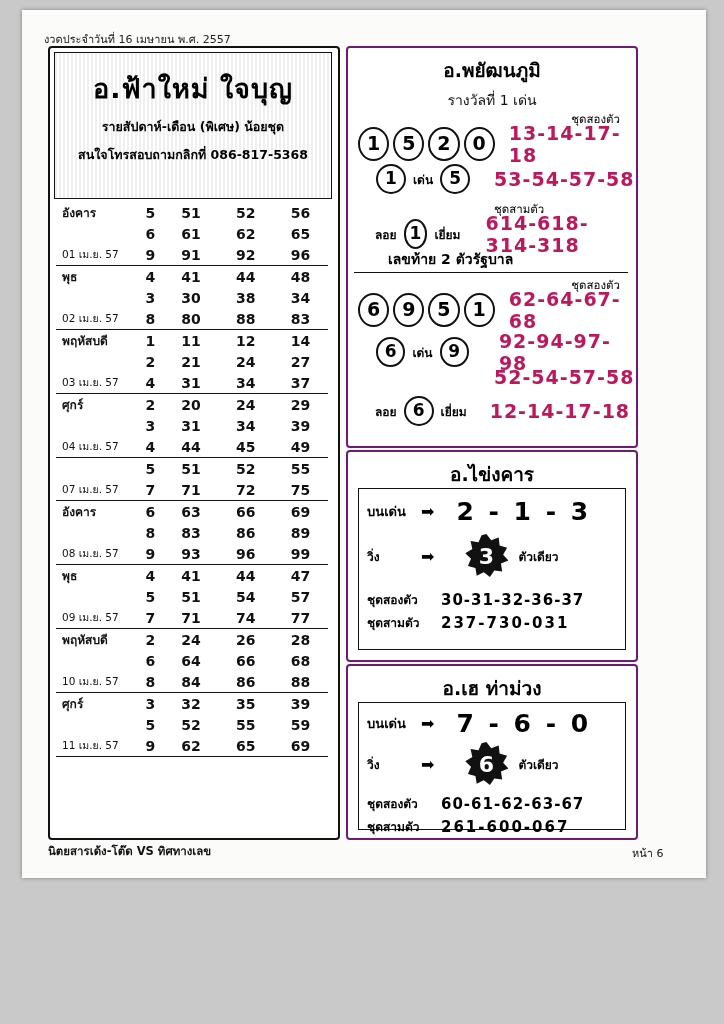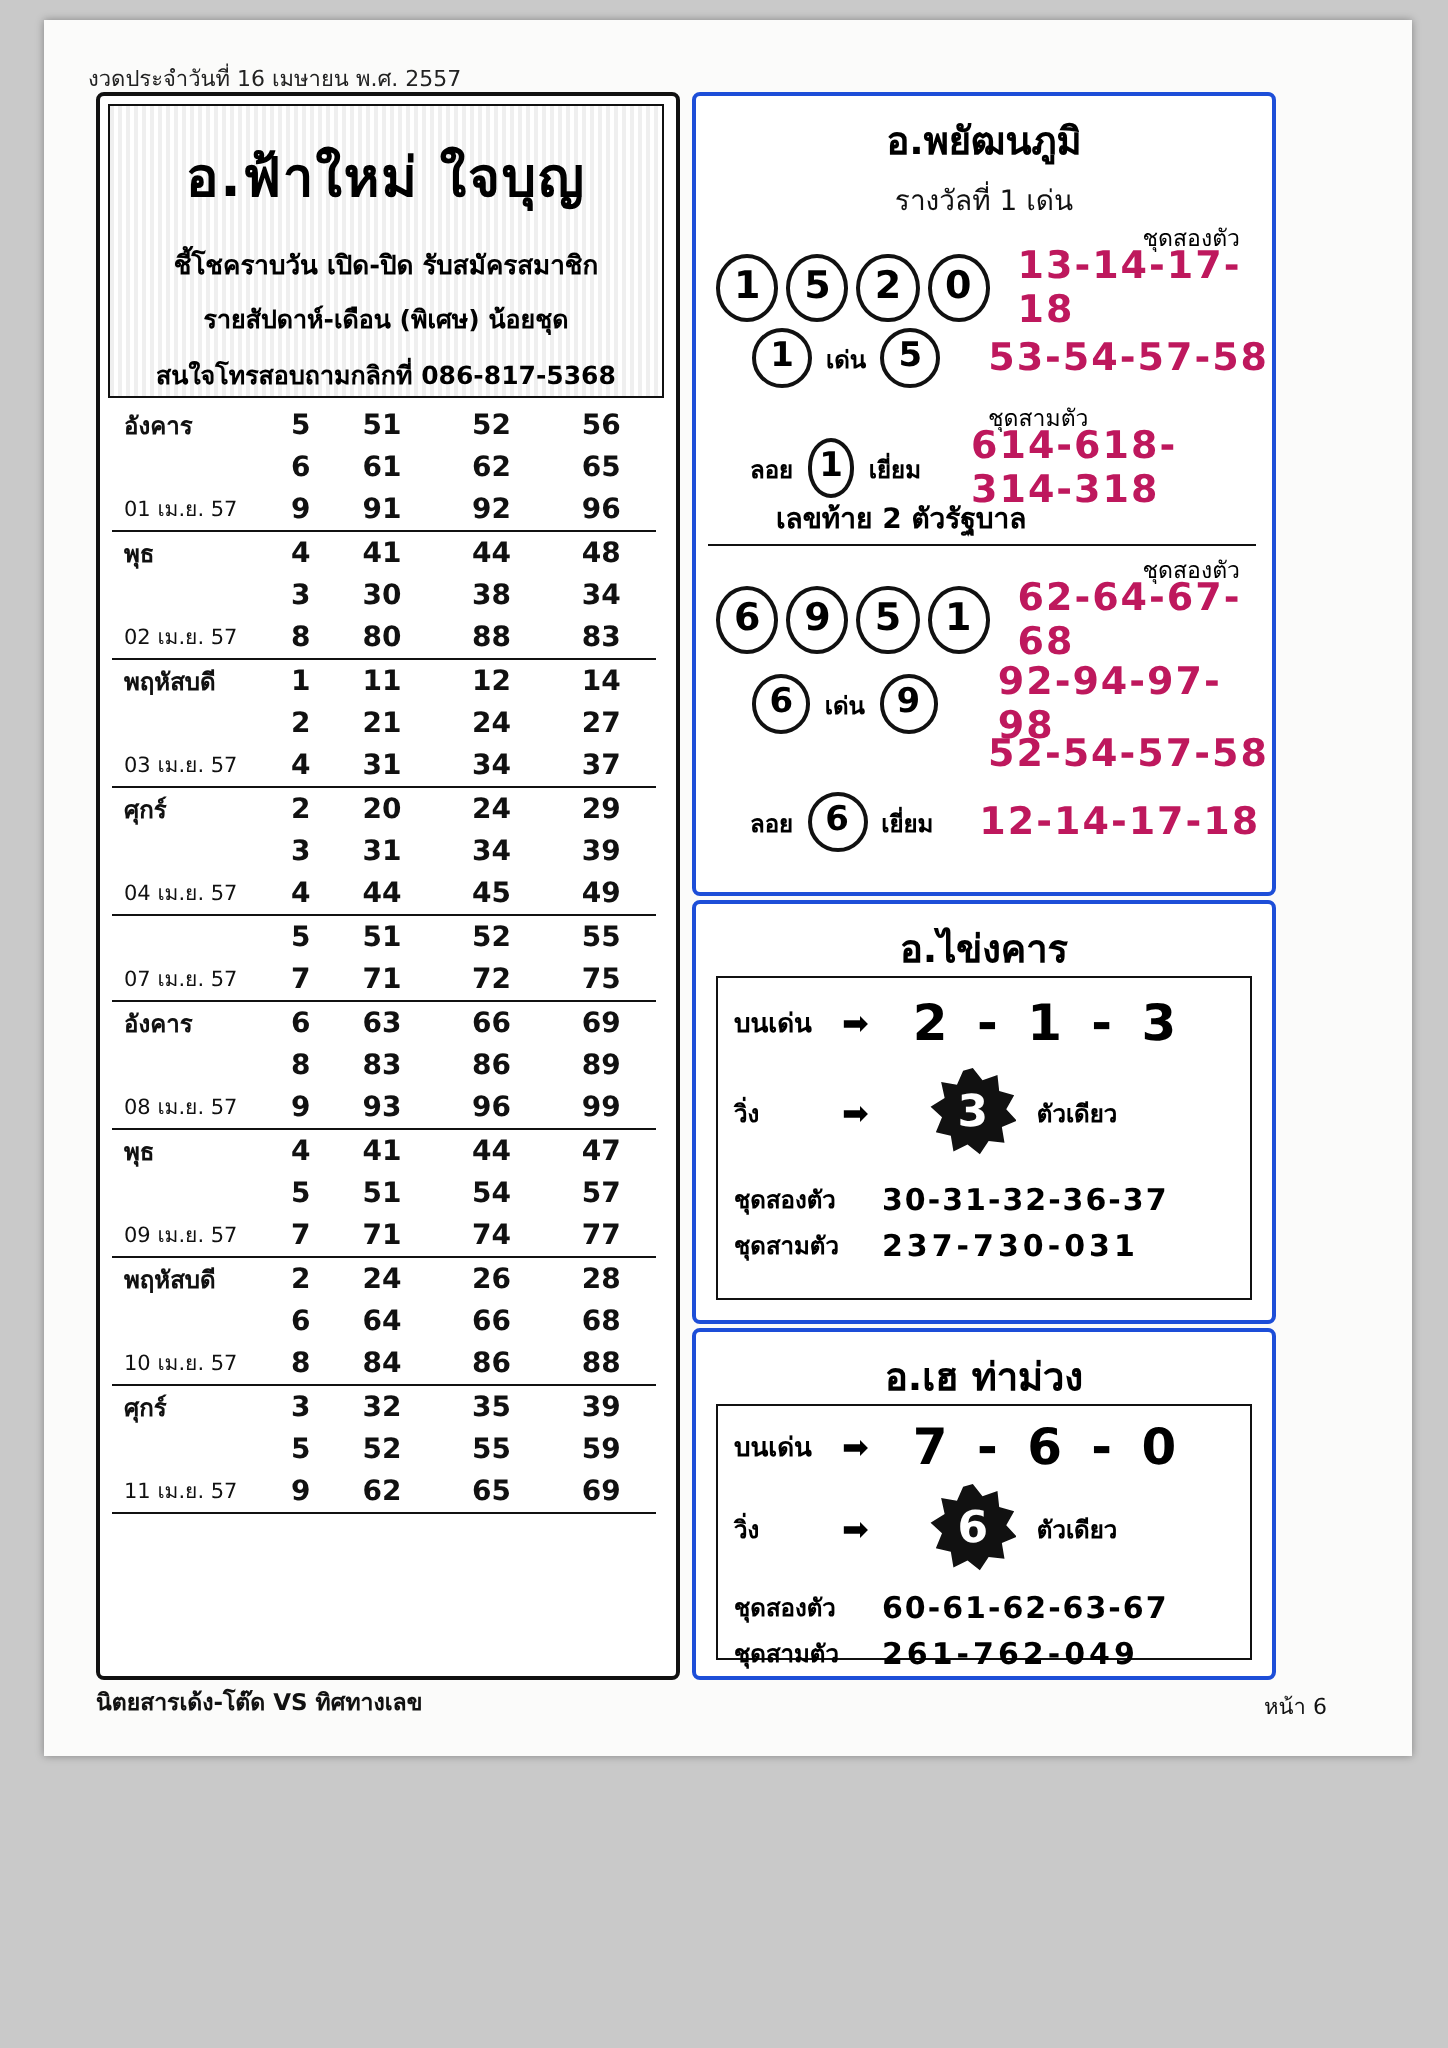--- a/index.html
+++ b/index.html
@@ -59,21 +59,21 @@
   .num-table td.n4{width:54px;text-align:center;}
   .num-table tr.sep td{border-bottom:1px solid #111;}
   .foot-left{
     position:absolute;left:26px;top:832px;font-size:11.5px;font-weight:bold;color:#111;
   }
   .foot-right{
     position:absolute;left:610px;top:834px;font-size:11px;color:#111;
   }
   
   .rbox{
-    position:absolute;border:2px solid #1d4ed8;border-radius:4px;background:#fff;
+    position:absolute;border:2px solid #701a75;border-radius:4px;background:#fff;
   }
   #box-a{left:324px;top:36px;width:288px;height:398px;}
   #box-b{left:324px;top:440px;width:288px;height:208px;}
   #box-c{left:324px;top:654px;width:288px;height:172px;}
   .rtitle{
     text-align:center;font-size:19px;font-weight:bold;margin-top:7px;color:#000;
   }
   .rsub{text-align:center;font-size:14px;margin-top:4px;color:#111;}
   .circ{
     display:inline-block;width:30px;height:30px;border:2px solid #111;
@@ -108,21 +108,20 @@
 <body>
 
 <div class="page">
   <div class="sheet">
 
     <div class="hdr-date">งวดประจำวันที่ 16 เมษายน พ.ศ. 2557</div>
 
     <div class="left-col">
       <div class="brand-box">
         <div class="brand-title">อ.ฟ้าใหม่  ใจบุญ</div>
-        <div class="brand-l2">ชี้โชคราบวัน  เปิด-ปิด  รับสมัครสมาชิก</div>
         <div class="brand-l3">รายสัปดาห์-เดือน (พิเศษ) น้อยชุด</div>
         <div class="brand-l4">สนใจโทรสอบถามกลิกที่  086-817-5368</div>
       </div>
       <table class="num-table">
         <tbody id="num-table-body">
             <tr>
               <td class="day">อังคาร</td>
               <td class="n1">5</td>
               <td class="n2">51</td>
               <td class="n3">52</td>
@@ -410,21 +409,21 @@
           <span class="arrow">➡</span>
           <span class="star" style="margin-left:22px;">6</span>
           <span class="tag-right">ตัวเดียว</span>
         </div>
         <div class="set-row" style="margin-top:2px;">
           <span class="set-lbl">ชุดสองตัว</span>
           <span class="set-val">60-61-62-63-67</span>
         </div>
         <div class="set-row">
           <span class="set-lbl">ชุดสามตัว</span>
-          <span class="set-val" style="letter-spacing:2px;">261-762-049</span>
+          <span class="set-val" style="letter-spacing:2px;">261-600-067</span>
         </div>
       </div>
     </div>
 
     <div class="foot-left">นิตยสารเด้ง-โต๊ด VS ทิศทางเลข</div>
     <div class="foot-right">หน้า 6</div>
 
   </div>
 </div>
 

